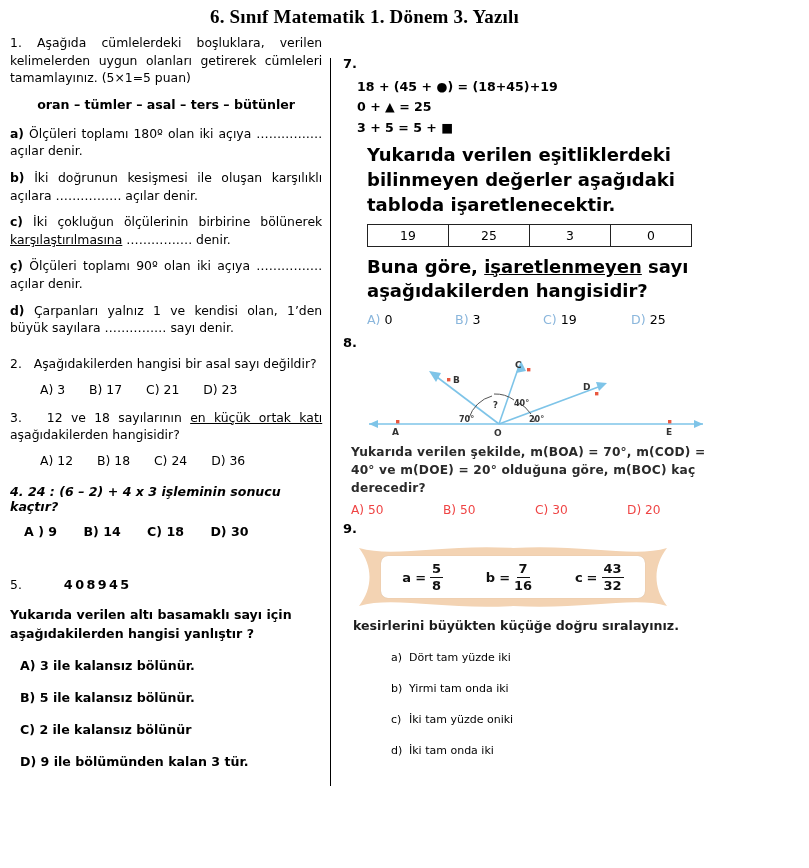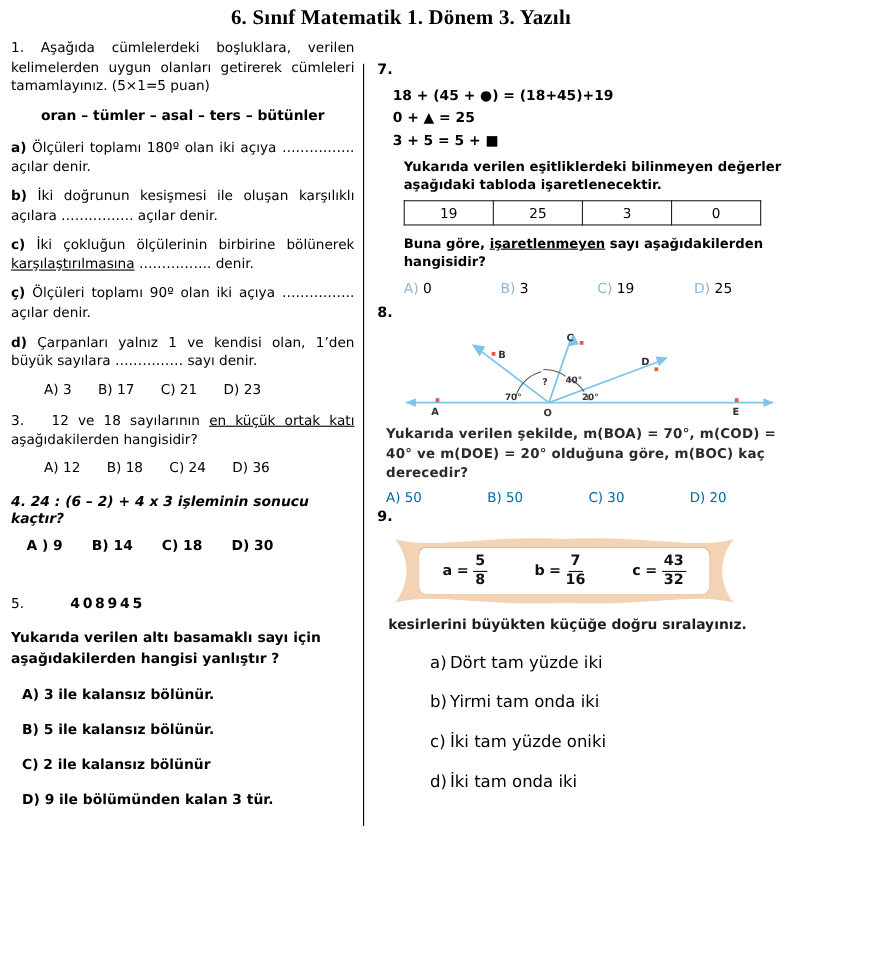--- a/index.html
+++ b/index.html
@@ -50,40 +50,40 @@
   .q5num{font-weight:bold;font-size:12.8px;letter-spacing:2.4px;margin-left:42px;}
   .q5stem{font-weight:bold;font-size:12.6px;line-height:1.5;margin-bottom:14px;}
   .q5opt{font-weight:bold;font-size:12.6px;margin:0 0 17px 10px;}
 
   
   .qnum{font-weight:bold;font-size:13px;margin:0 0 6px 0;}
   .scan{margin-left:14px;}
 
   .eqs{font-weight:bold;font-size:12.6px;line-height:1.62;}
 
-  .scan-text{font-weight:bold;font-size:12px;line-height:1.38;margin:5px 0 6px 10px;}
+  .scan-text{font-weight:bold;font-size:18px;line-height:1.38;margin:5px 0 6px 10px;}
 
   table.t7{border-collapse:collapse;margin:4px 0 8px 10px;}
   table.t7 td{
     border:1.4px solid #222;
     width:78px;height:19px;
     text-align:center;vertical-align:middle;
     font-size:12.4px;font-weight:normal;
   }
 
   .opts-blue{font-size:12.6px;margin:8px 0 4px 10px;display:flex;}
   .opts-blue > div{width:88px;}
   .opts-blue .L{color:#8ab6dc;}
   .opts-blue .V{color:#000;font-weight:normal;}
 
   
   .fig8{margin:2px 0 2px 8px;}
 
   .q8text{font-weight:bold;font-size:12.2px;line-height:1.45;margin:2px 0 4px 8px;letter-spacing:.2px;color:#2a2a2a;}
-  .opts8{font-size:12.2px;font-weight:normal;margin:6px 0 2px 8px;display:flex;color:#0369a1;}
+  .opts8{font-size:12.2px;font-weight:normal;margin:6px 0 2px 8px;display:flex;color:#ef4444;}
   .opts8 > div{width:92px;}
 
   
   .ribbon-wrap{margin:6px 0 4px 10px;position:relative;width:320px;height:70px;}
   .ribbon-bg{
     position:absolute;left:0;top:0;width:320px;height:70px;
   }
   .ribbon-inner{
     position:absolute;left:28px;top:14px;width:264px;height:42px;
     background:#fff;border-radius:7px;
@@ -93,21 +93,21 @@
   .frac{display:inline-flex;align-items:center;font-size:13px;font-weight:bold;color:#111;}
   .frac .var{margin-right:4px;}
   .frac .eq{margin-right:4px;}
   .fr{display:inline-flex;flex-direction:column;align-items:center;line-height:1.06;}
   .fr .num{border-bottom:1.6px solid #111;padding:0 2px 1px 2px;}
   .fr .den{padding-top:1px;}
   .q9text{font-weight:bold;font-size:12.6px;margin:6px 0 10px 10px;color:#1d1d1d;}
 
   .q10{font-size:12.4px;margin:2px 0 0 0;display:flex;}
   .q10 .n{font-weight:bold;margin-right:10px;}
-  .q10opt{font-size:15px;margin:18px 0 0 48px;}
+  .q10opt{font-size:11px;margin:18px 0 0 48px;}
   .q10opt .l{display:inline-block;width:18px;}
 </style>
 </head>
 <body>
 
 <div class="page">
 
   <div class="title">6. Sınıf Matematik 1. Dönem 3. Yazılı</div>
 
   <div class="cols">
@@ -131,20 +131,23 @@
       </div>
 
       <div class="q">
         <b>ç)</b><span> Ölçüleri toplamı 90º olan iki açıya ……………. açılar denir.</span>
       </div>
 
       <div class="q">
         <b>d)</b><span> Çarpanları yalnız 1 ve kendisi olan, 1’den büyük sayılara …………… sayı denir.</span>
       </div>
 
+      <div class="q" style="margin-top:18px;">
+        <span>2.</span>&nbsp;&nbsp;&nbsp;<span>Aşağıdakilerden hangisi bir asal sayı değildir?</span>
+      </div>
       <div class="opts optrow-a">
         <span>A) 3</span>
         <span>B) 17</span>
         <span>C) 21</span>
         <span>D) 23</span>
       </div>
 
       <div class="q">
         <span>3.</span>&nbsp;&nbsp;&nbsp;<span>12 ve 18 sayılarının </span><span class="u">en küçük ortak katı</span><span> aşağıdakilerden hangisidir?</span>
       </div>

